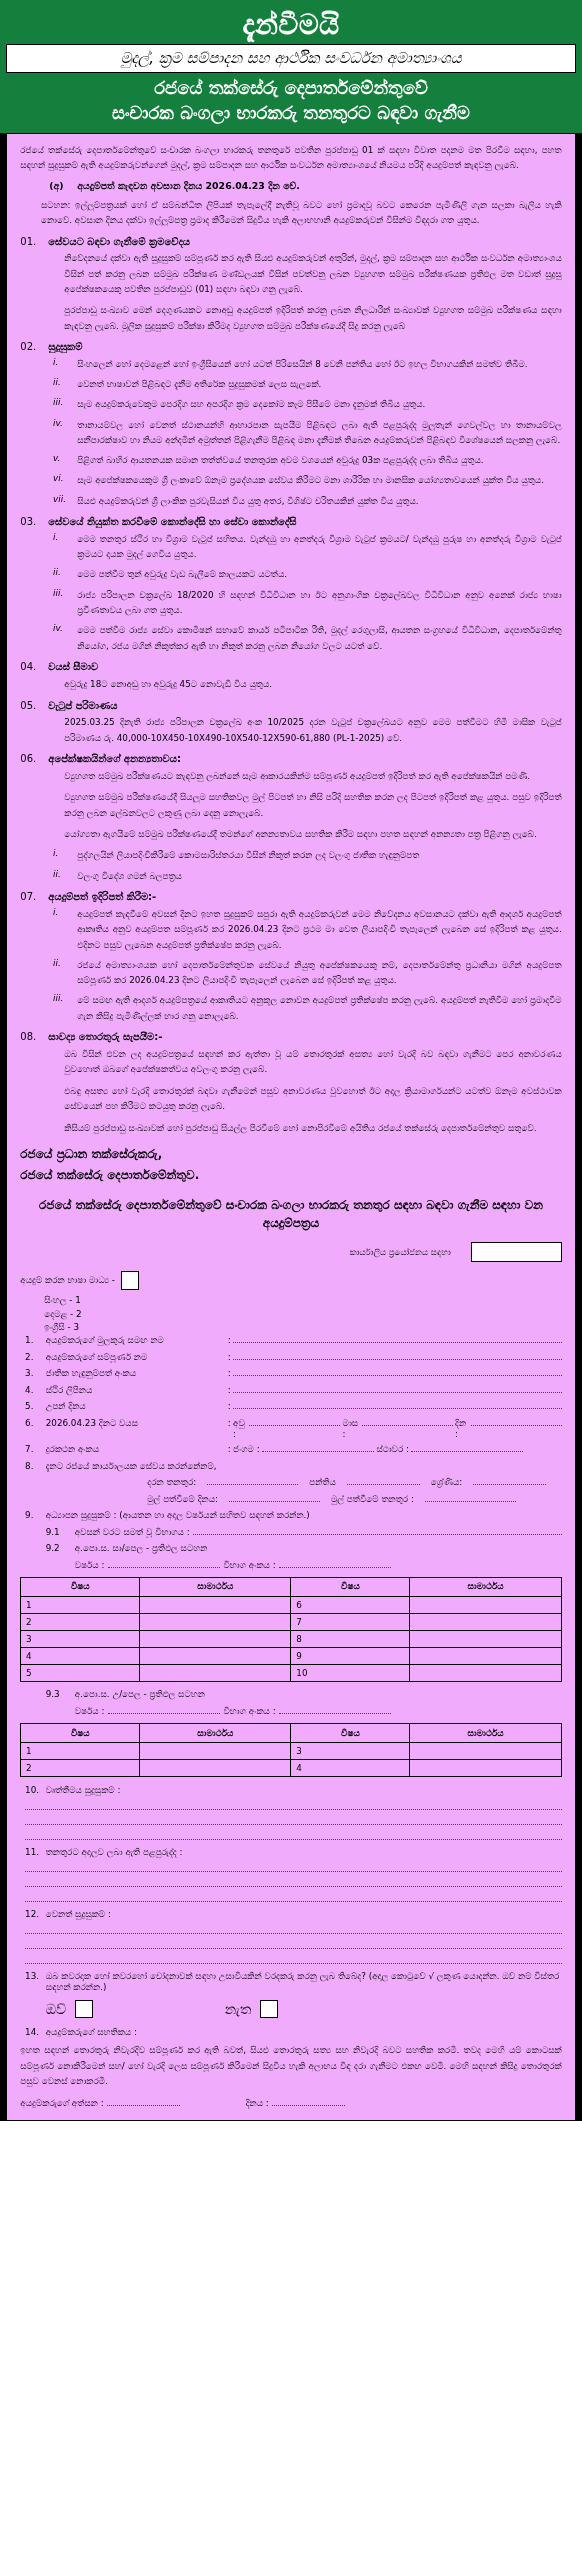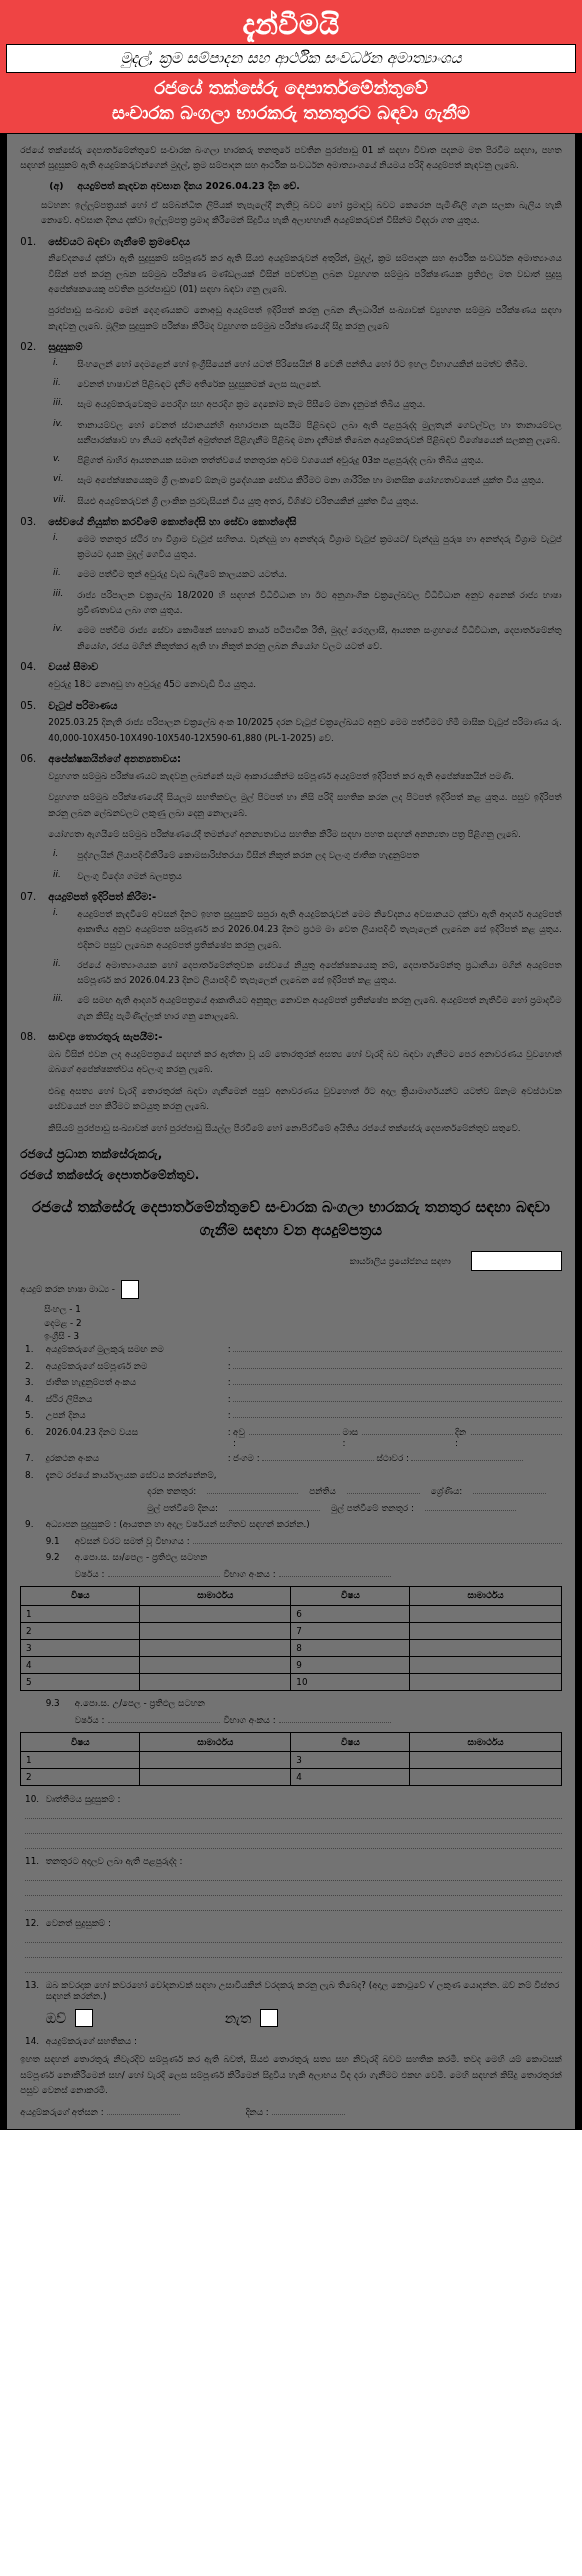--- a/index.html
+++ b/index.html
@@ -14,21 +14,21 @@
     color: #000;
   }
   .page {
     width: 582px;
     background: #000;
     padding: 0;
   }
 
   
   .hdr-black {
-    background: #ef4444;
+    background: #15803d;
     padding: 8.5px 0 2.4px 0;
     text-align: center;
   }
   .hdr-title {
     color: #fff;
     font-size: 28px;
     font-weight: bold;
     line-height: 1.15;
     letter-spacing: 0.3px;
   }
@@ -58,21 +58,21 @@
     color: #fff;
     font-size: 18px;
     font-weight: bold;
     line-height: 1.25;
     padding: 1.2px 0 6px 0;
     text-align: center;
   }
 
   
   .sheet {
-    background: #737373;
+    background: #f0abfc;
     margin: 0 6px 6px 6px;
     padding: 8.5px 13.3px 11px 13.3px;
     border: 0.6px solid #000;
   }
 
   p.para {
     font-size: 8.8px;
     line-height: 1.75;
     text-align: justify;
     margin: 0 0 6px 0;
@@ -104,21 +104,21 @@
     font-size: 10px;
     font-weight: normal;
     width: 28px;
     flex: none;
   }
   .sec-title {
     font-size: 10px;
     font-weight: bold;
   }
 
-  .sec-body { margin-left: 28px; }
+  .sec-body { margin-left: 44px; }
 
   
   .rlist { margin: 0 0 2.4px 28px; padding: 0; }
   .rli {
     display: flex;
     align-items: flex-start;
     margin: 0 0 4.8px 0;
   }
   .rli .rnum {
     width: 29px;
@@ -144,21 +144,21 @@
   .sig-name {
     font-size: 12px;
     font-weight: bold;
     line-height: 1.35;
     margin-top: 4.8px;
   }
 
   
   .form-title {
     text-align: center;
-    font-size: 15px;
+    font-size: 12px;
     font-weight: bold;
     line-height: 1.5;
     margin: 13.3px 11px 9.7px 11px;
   }
   .office-row {
     display: flex;
     justify-content: flex-end;
     align-items: center;
     gap: 20px;
     margin: 6px 0 8.5px 0;

